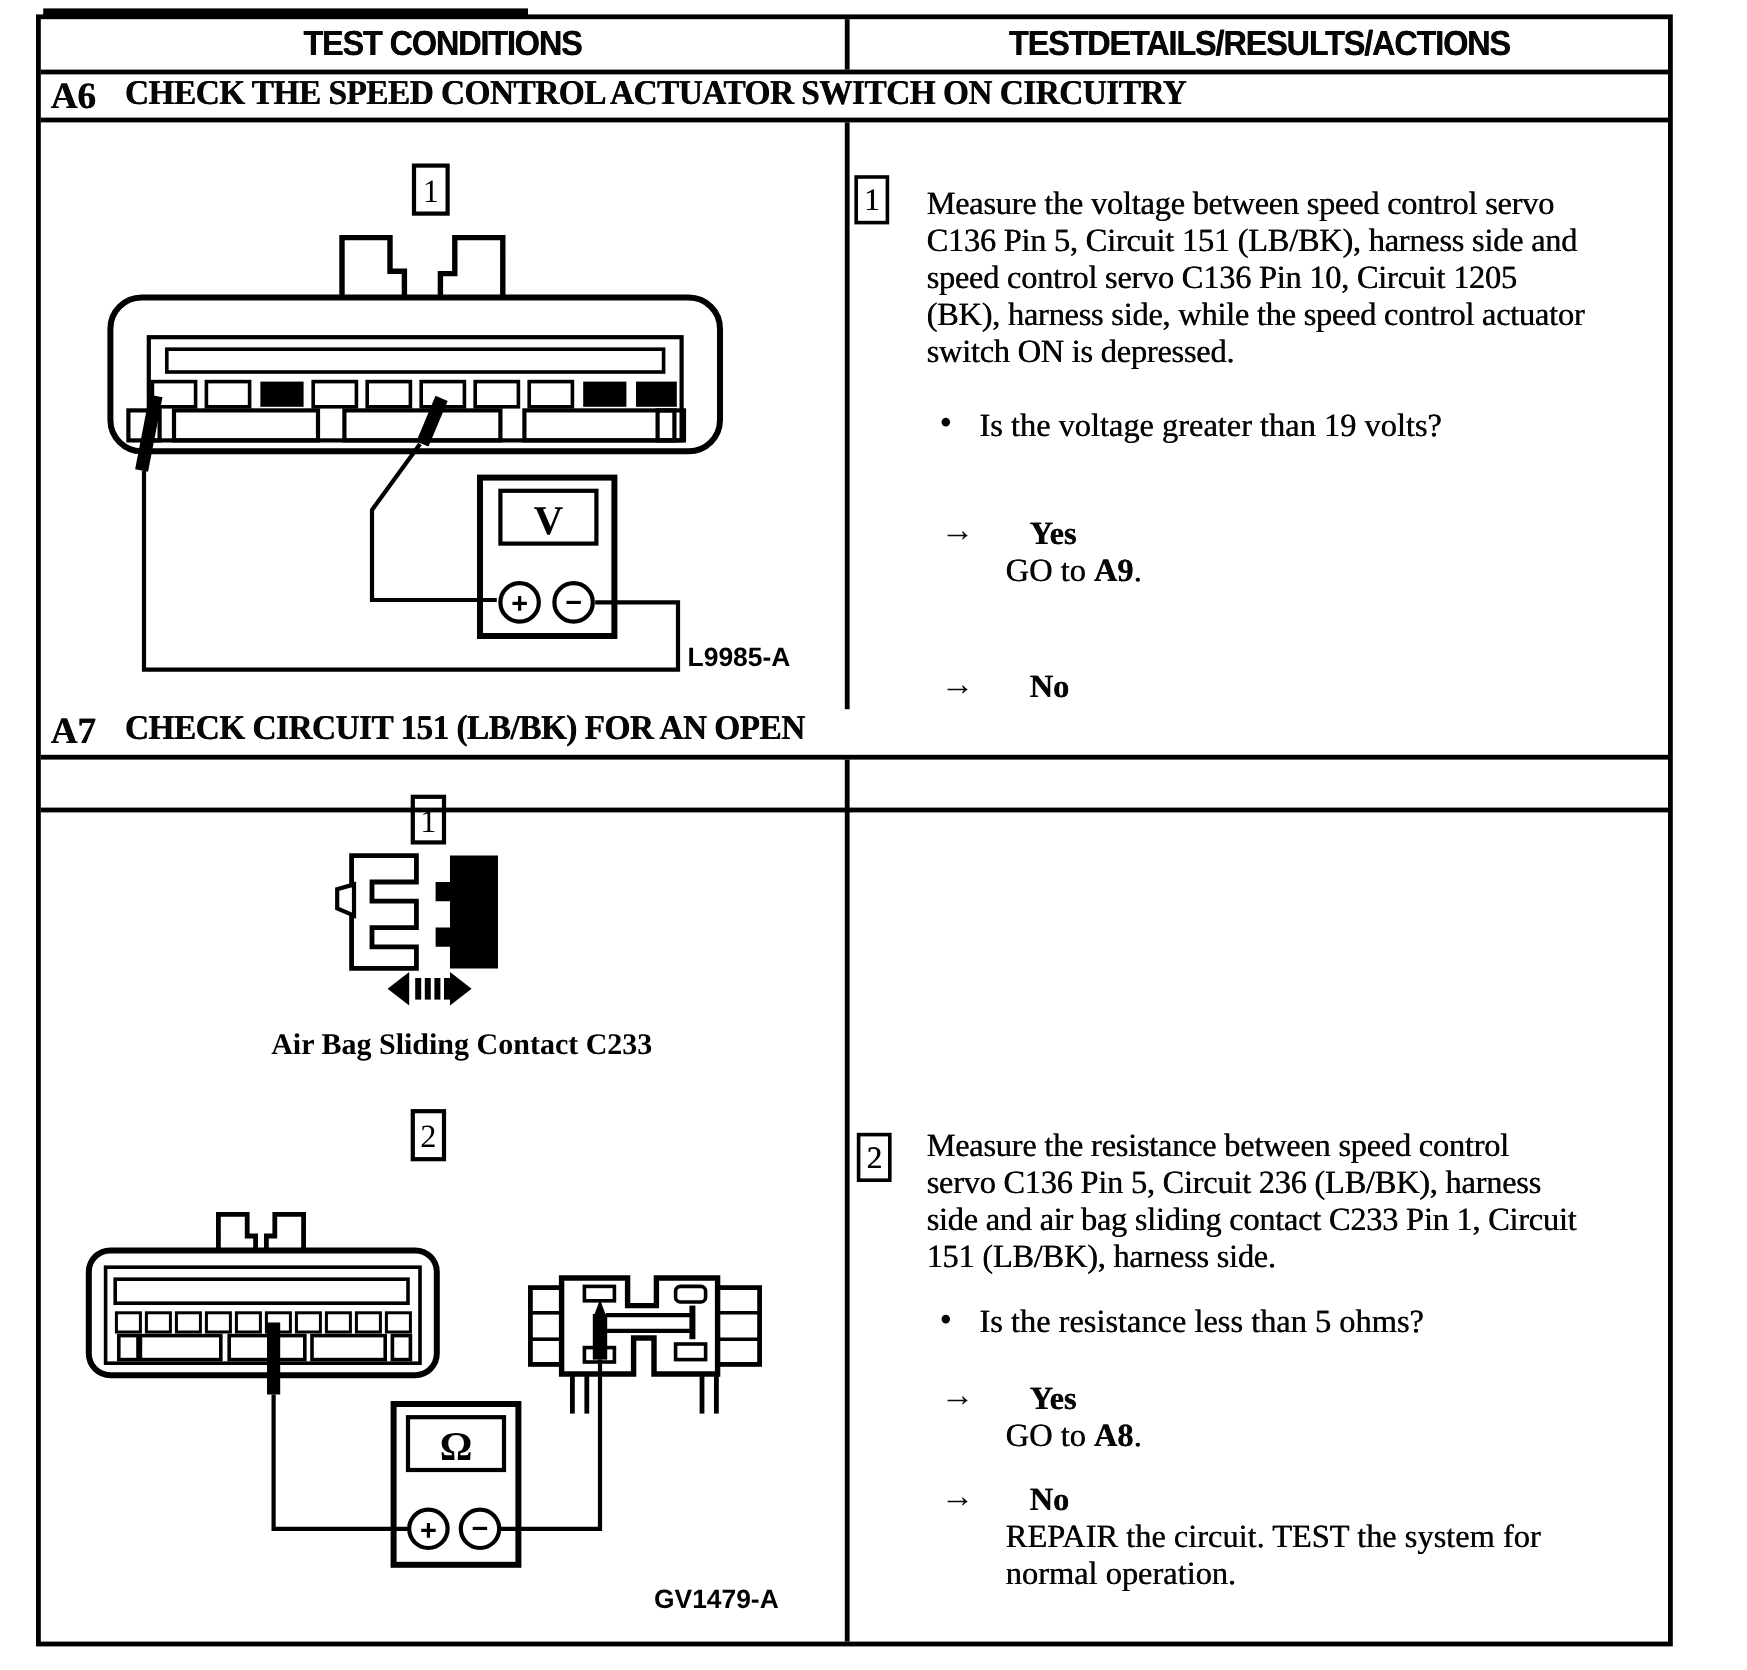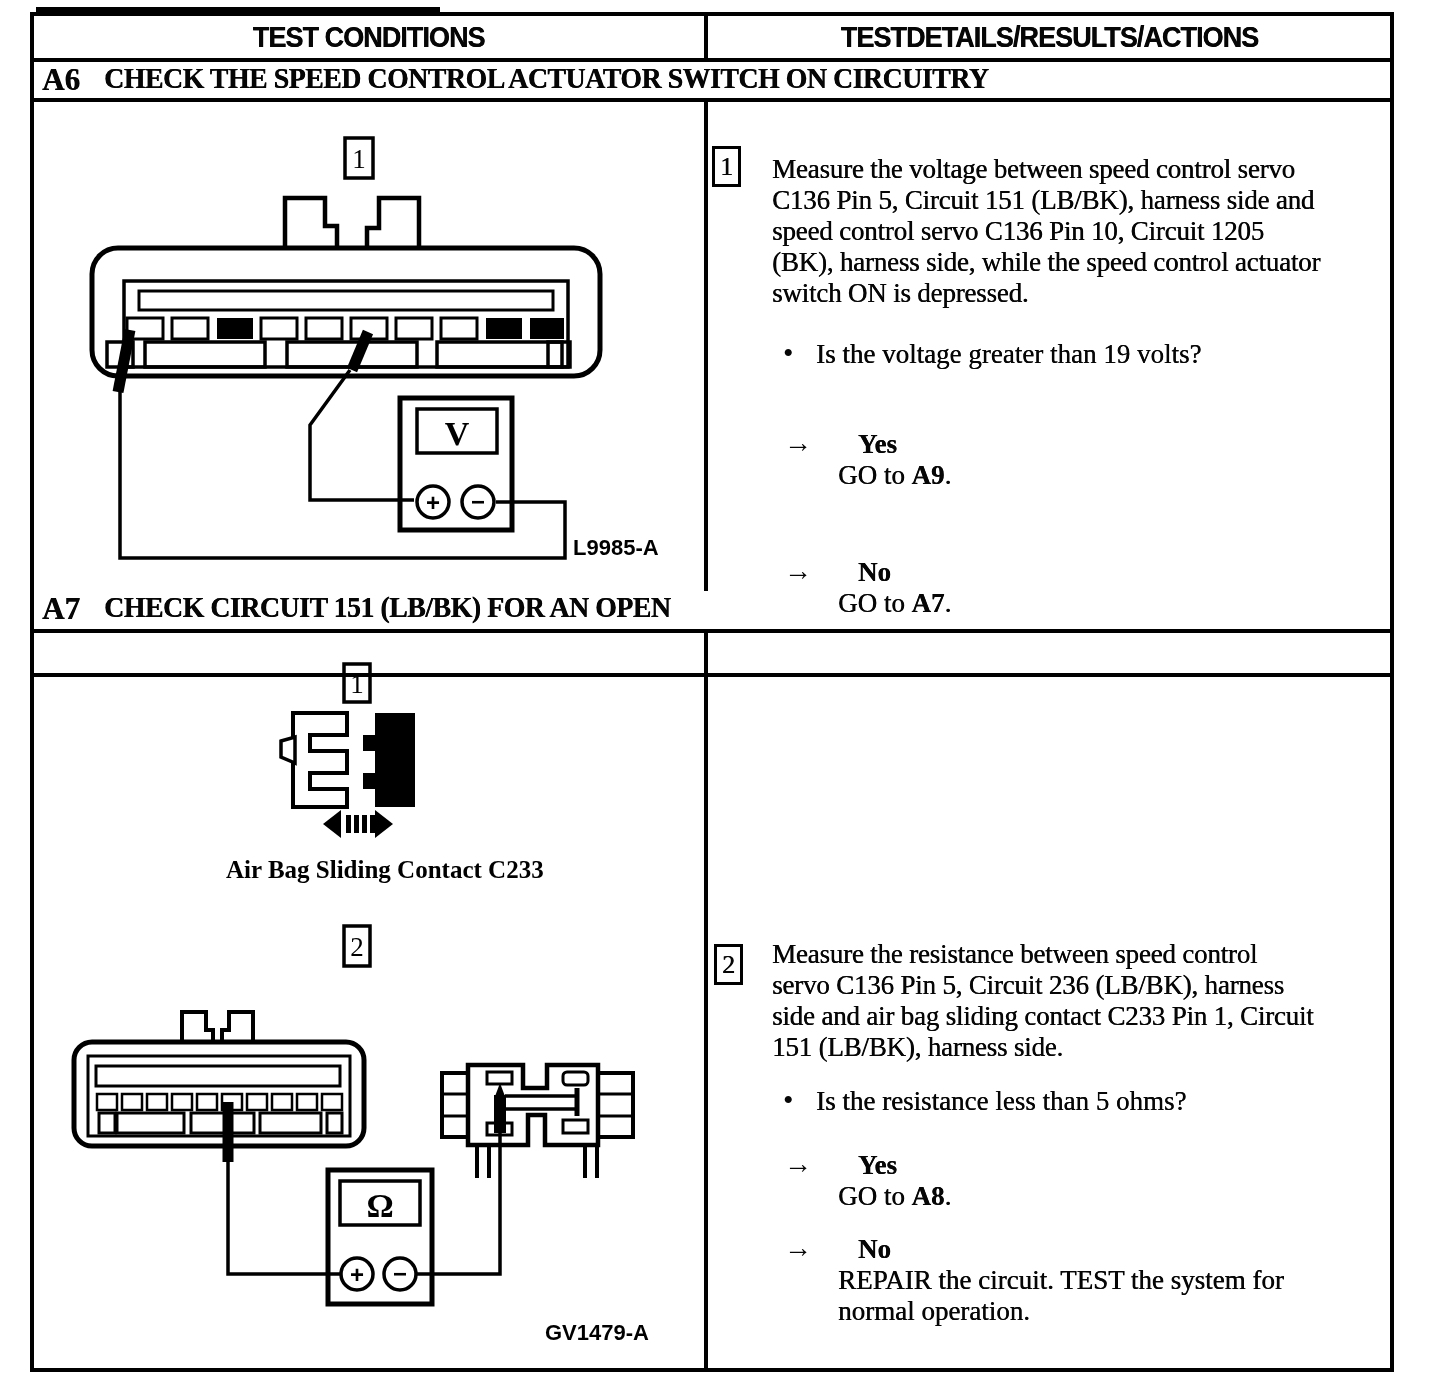--- a/index.html
+++ b/index.html
@@ -174,21 +174,20 @@
           <span class="qtext">Is the voltage greater than 19 volts?</span>
         </div>
         <div class="result" style="top:327px;">
           <span class="arrow">→</span>
           <span class="verdict">Yes</span>
           <div class="action"><span>GO to </span><b>A9</b><span>.</span></div>
         </div>
         <div class="result" style="top:455px;">
           <span class="arrow">→</span>
           <span class="verdict">No</span>
-          <div class="action"><span>GO to </span><b>A7</b><span>.</span></div>
         </div>
       </div>
       <div class="sep-a6"></div>
     </div>
 
     <div class="row title-row t-a7">
       <span class="tid">A7</span>
       <span class="ttext">CHECK CIRCUIT 151 (LB/BK) FOR AN OPEN</span>
     </div>
 

